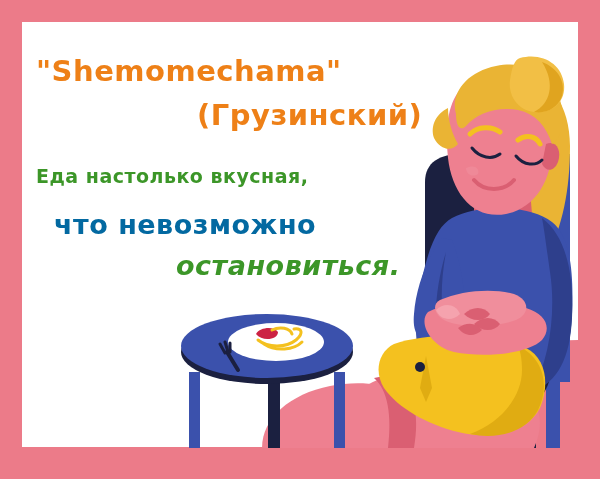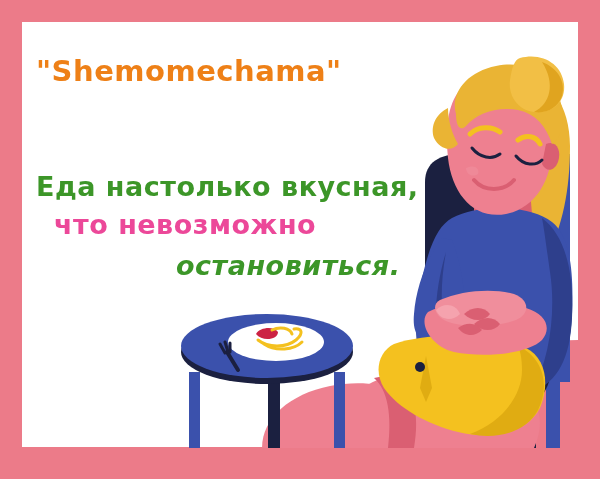--- a/index.html
+++ b/index.html
@@ -10,22 +10,22 @@
   #card{position:relative;width:600px;height:479px;box-sizing:border-box;
         background:#ec7b89;}
   #inner{position:absolute;left:22px;top:22px;right:22px;bottom:22px;
          background:#ffffff;overflow:hidden;}
 
   
   .txt{position:absolute;white-space:nowrap;font-weight:bold;
        letter-spacing:.5px;}
   #title-line{left:14px;top:32px;font-size:29px;color:#ee8017;}
   #lang-line{left:175px;top:76px;font-size:29px;color:#ee8017;}
-  #sent-l1{left:14px;top:143px;font-size:27px;color:#3c9628;margin-top:6px;}
-  #sent-l2{left:32px;top:187px;font-size:27px;color:#ec4899;}
+  #sent-l1{left:14px;top:143px;font-size:19px;color:#3c9628;}
+  #sent-l2{left:32px;top:187px;font-size:27px;color:#0369a1;}
   #sent-l3{left:154px;top:228px;font-size:27px;color:#3c9628;font-style:italic;}
 
   
   #art{position:absolute;left:0;top:0;width:556px;height:435px;}
   #art svg{display:block;width:556px;height:435px;}
 </style>
 </head>
 <body>
 
 <div id="card">
@@ -138,18 +138,19 @@
         <g>
           <path d="M205 330 L216 348" stroke="#1b2040" stroke-width="4" stroke-linecap="round" fill="none"></path>
           <path d="M198 322 L203 331" stroke="#1b2040" stroke-width="3" stroke-linecap="round" fill="none"></path>
           <path d="M203 320 L206 330" stroke="#1b2040" stroke-width="3" stroke-linecap="round" fill="none"></path>
           <path d="M208 321 L208 330" stroke="#1b2040" stroke-width="3" stroke-linecap="round" fill="none"></path>
         </g>
       </svg>
     </div>
 
     <div class="txt" id="title-line">"Shemomechama"</div>
+    <div class="txt" id="lang-line">(Грузинский)</div>
     <div class="txt" id="sent-l1">Еда настолько вкусная,</div>
     <div class="txt" id="sent-l2">что невозможно</div>
     <div class="txt" id="sent-l3">остановиться.</div>
 
   </div>
 </div>
 
 </body></html>

